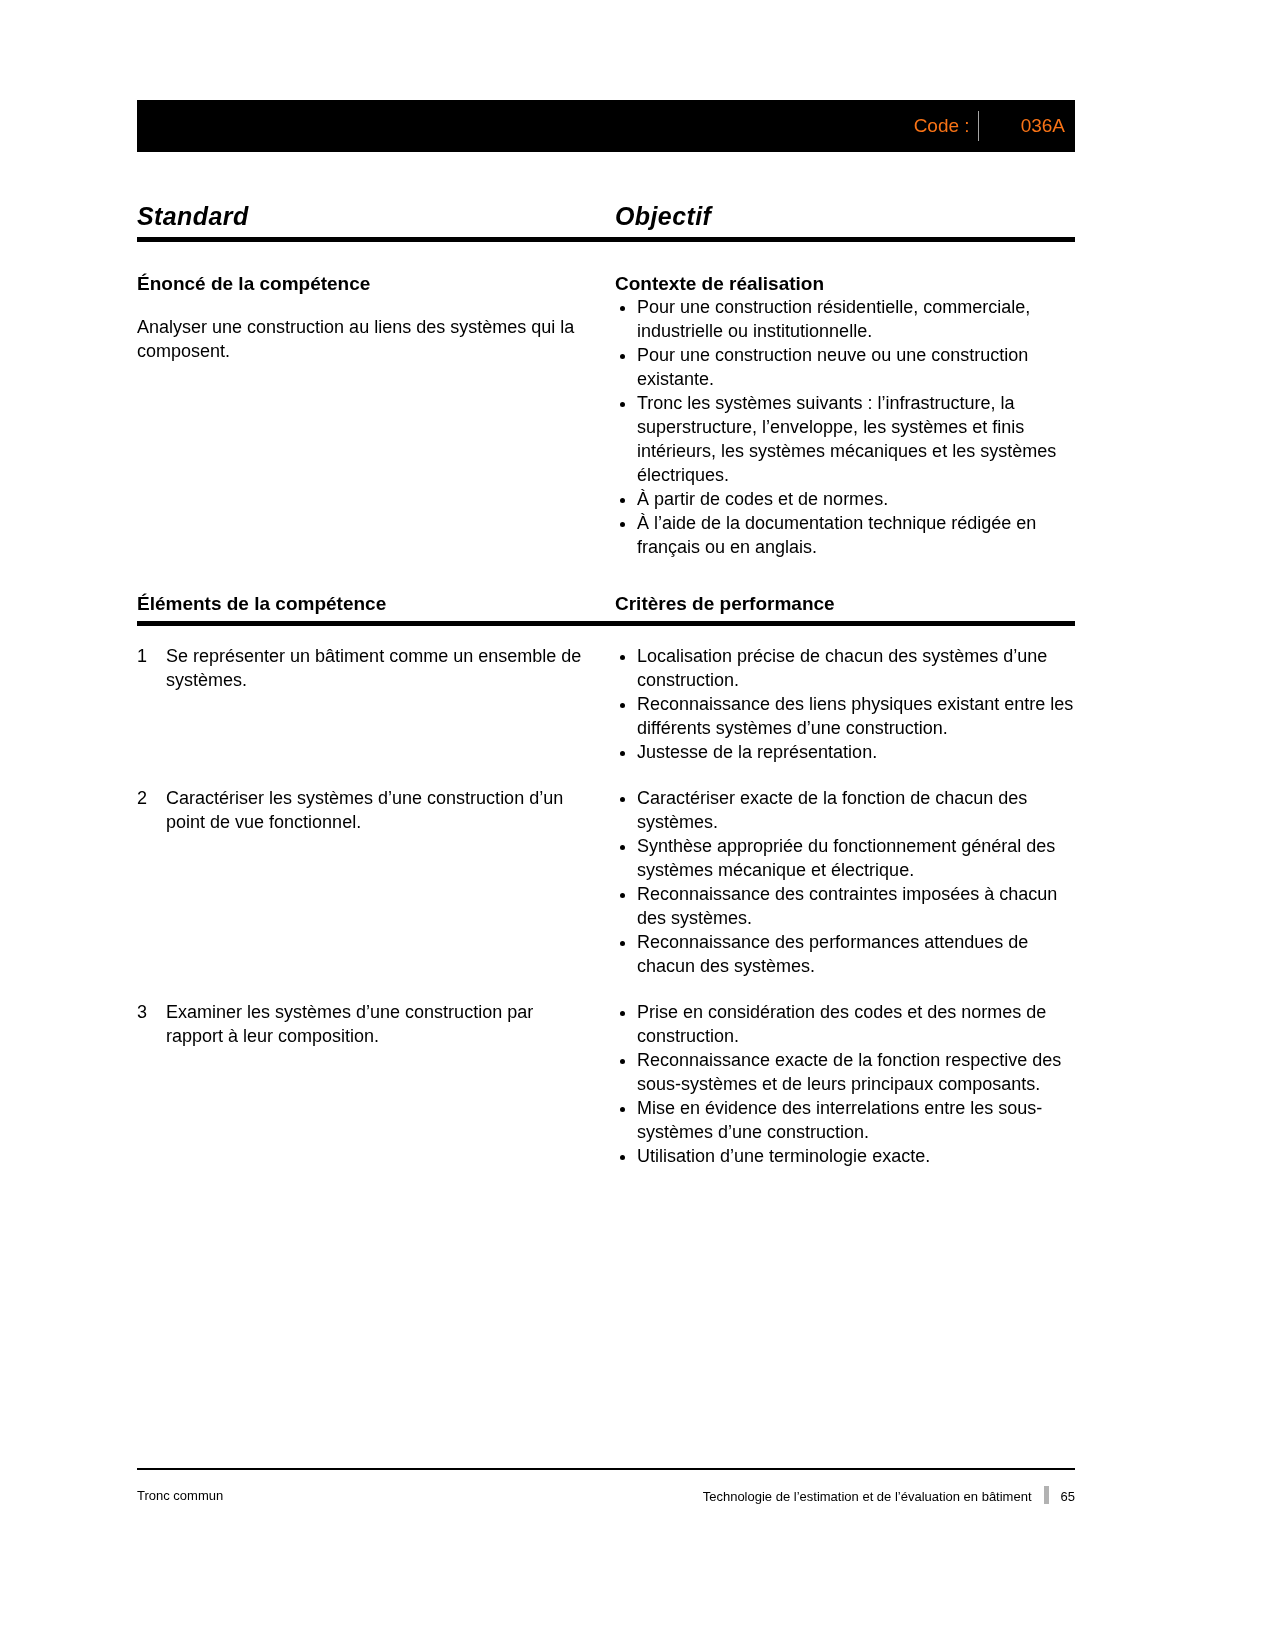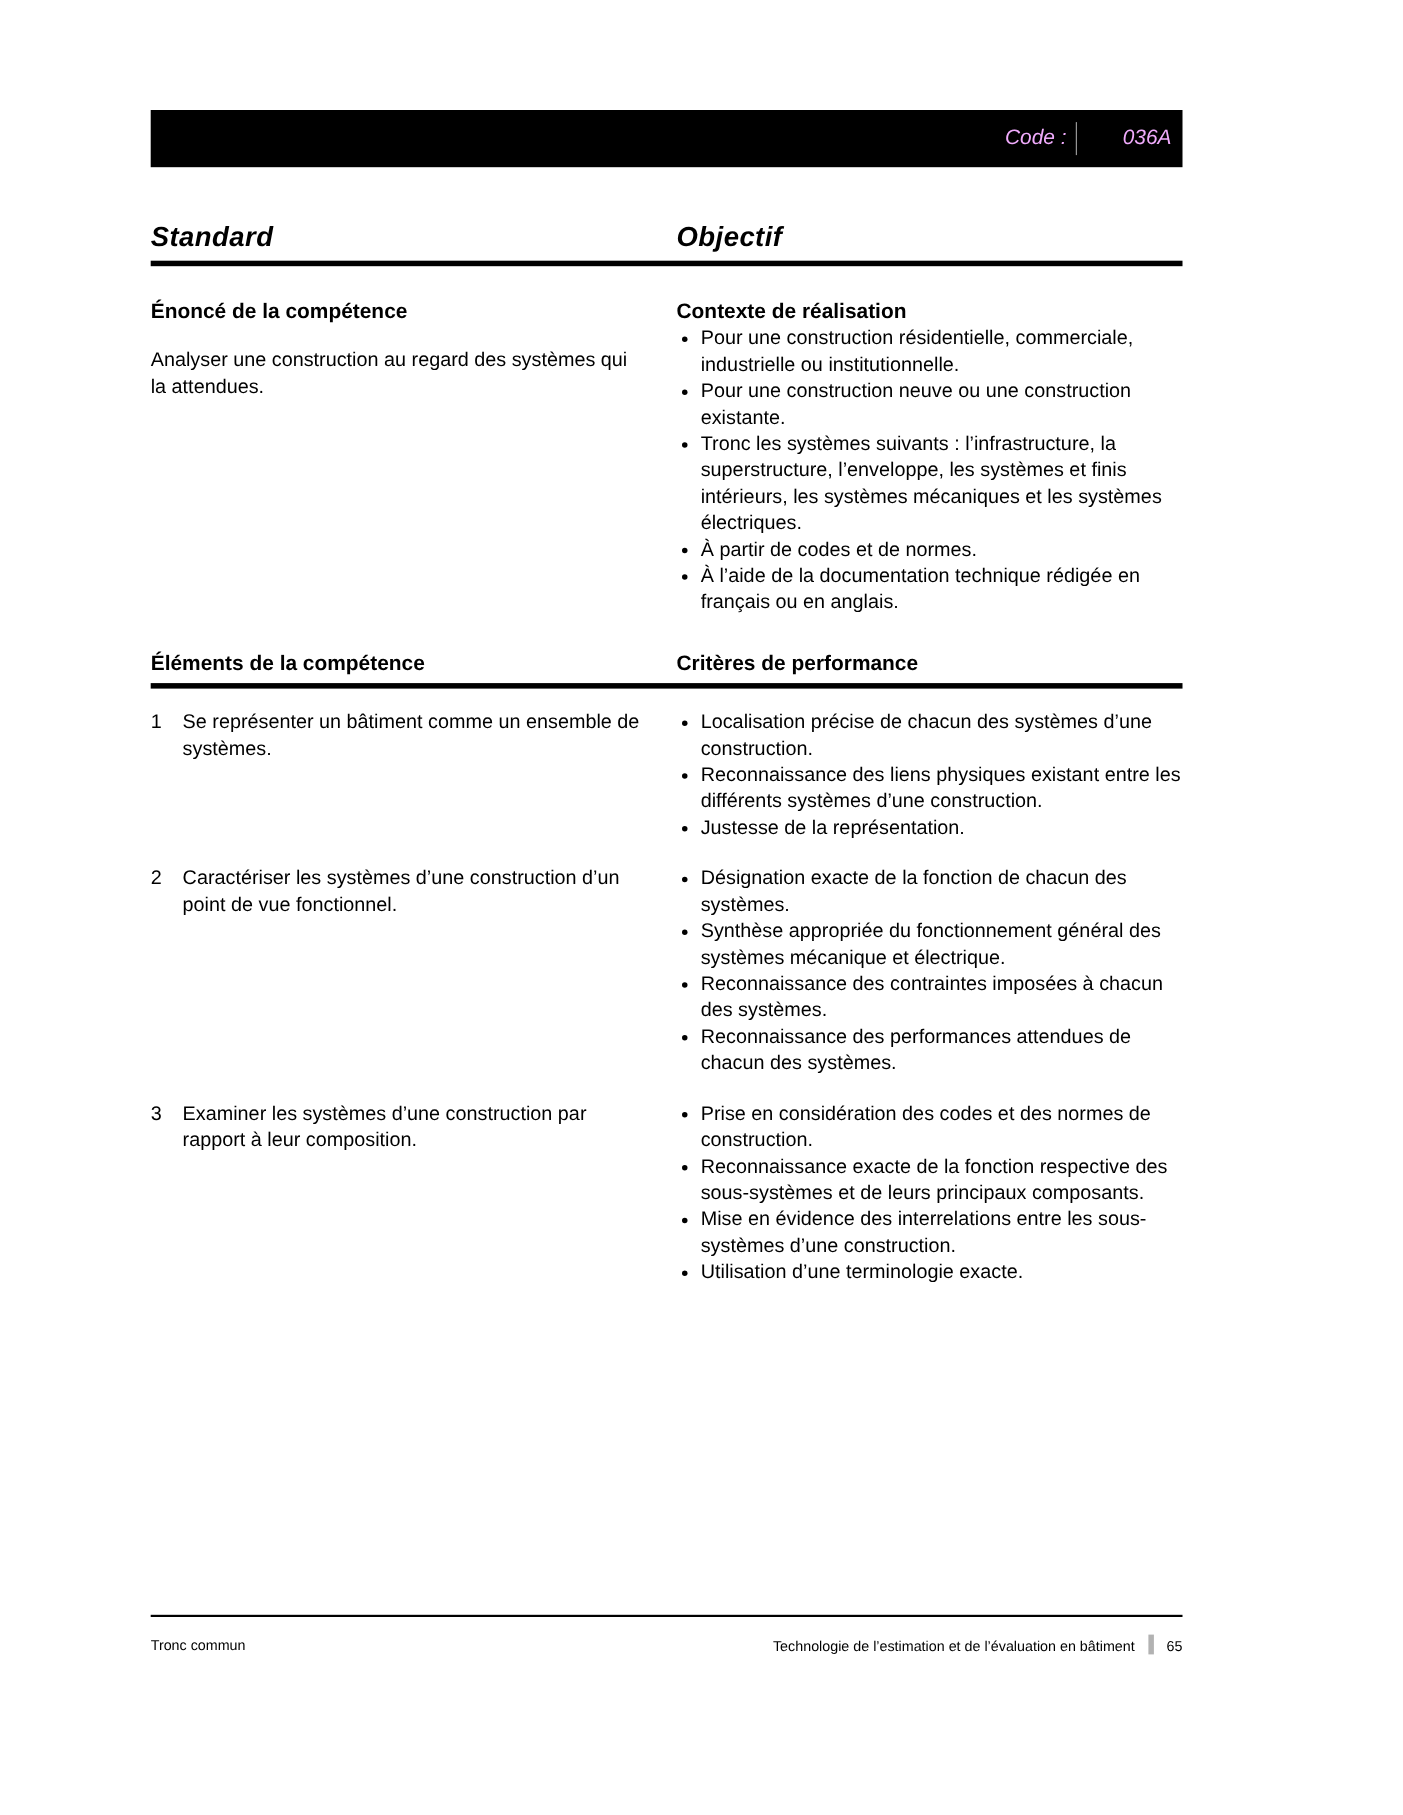--- a/index.html
+++ b/index.html
@@ -16,27 +16,26 @@
     margin-top: 70px;
     text-align: right;
     color: #969696;
     font-size: 19px;
   }
 
   .banner {
     margin-top: 100px;
     height: 52px;
     background: #000;
-    color: #f0abfc;
+    color: #f97316;
     display: flex;
     align-items: center;
     justify-content: flex-end;
     padding-right: 10px;
     font-size: 19px;
-    font-style: italic;
   }
   .banner .code-label { margin-right: 8px; }
   .banner .code-sep { width: 1px; height: 30px; background: #dcdcdc; opacity: .75; margin-right: 42px; }
   .banner .code-value { text-align: left; }
 
   .titles-row { display: grid; grid-template-columns: 478px 1fr; margin-top: 50px; }
   .col-title {
     font-size: 25px;
     font-weight: bold;
     font-style: italic;
@@ -85,21 +84,21 @@
 
     <div class="titles-row">
       <div class="col-title">Standard</div>
       <div class="col-title">Objectif</div>
     </div>
     <div class="rule-thick"></div>
 
     <div class="two-col sec1">
       <div class="left-pad">
         <div class="sub-heading">Énoncé de la compétence</div>
-        <div class="body-text sec-body">Analyser une construction au regard des systèmes qui la attendues.</div>
+        <div class="body-text sec-body">Analyser une construction au liens des systèmes qui la composent.</div>
       </div>
       <div>
         <div class="sub-heading">Contexte de réalisation</div>
         <ul class="bullets sec-body">
           <li>Pour une construction résidentielle, commerciale, industrielle ou institutionnelle.</li>
           <li>Pour une construction neuve ou une construction existante.</li>
           <li>Tronc les systèmes suivants : l’infrastructure, la superstructure, l’enveloppe, les systèmes et finis intérieurs, les systèmes mécaniques et les systèmes électriques.</li>
           <li>À partir de codes et de normes.</li>
           <li>À l’aide de la documentation technique rédigée en français ou en anglais.</li>
         </ul>
@@ -128,21 +127,21 @@
         </div>
       </div>
 
       <div class="two-col item-row">
         <div class="item-left left-pad">
           <span class="item-num">2</span>
           <div class="body-text">Caractériser les systèmes d’une construction d’un point de vue fonctionnel.</div>
         </div>
         <div>
           <ul class="bullets">
-            <li>Désignation exacte de la fonction de chacun des systèmes.</li>
+            <li>Caractériser exacte de la fonction de chacun des systèmes.</li>
             <li>Synthèse appropriée du fonctionnement général des systèmes mécanique et électrique.</li>
             <li>Reconnaissance des contraintes imposées à chacun des systèmes.</li>
             <li>Reconnaissance des performances attendues de chacun des systèmes.</li>
           </ul>
         </div>
       </div>
 
       <div class="two-col item-row">
         <div class="item-left left-pad">
           <span class="item-num">3</span>

